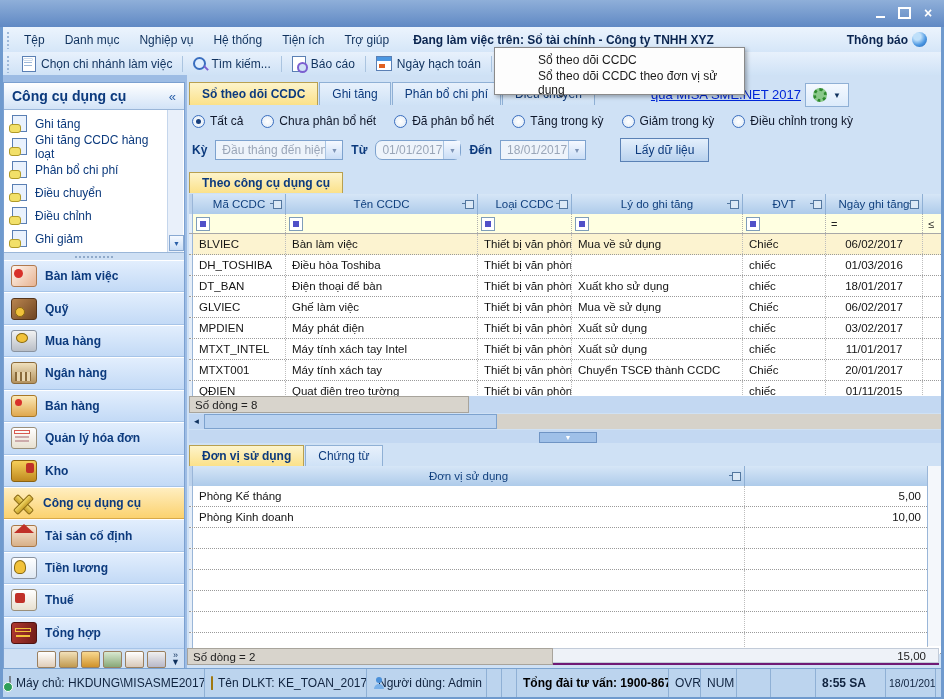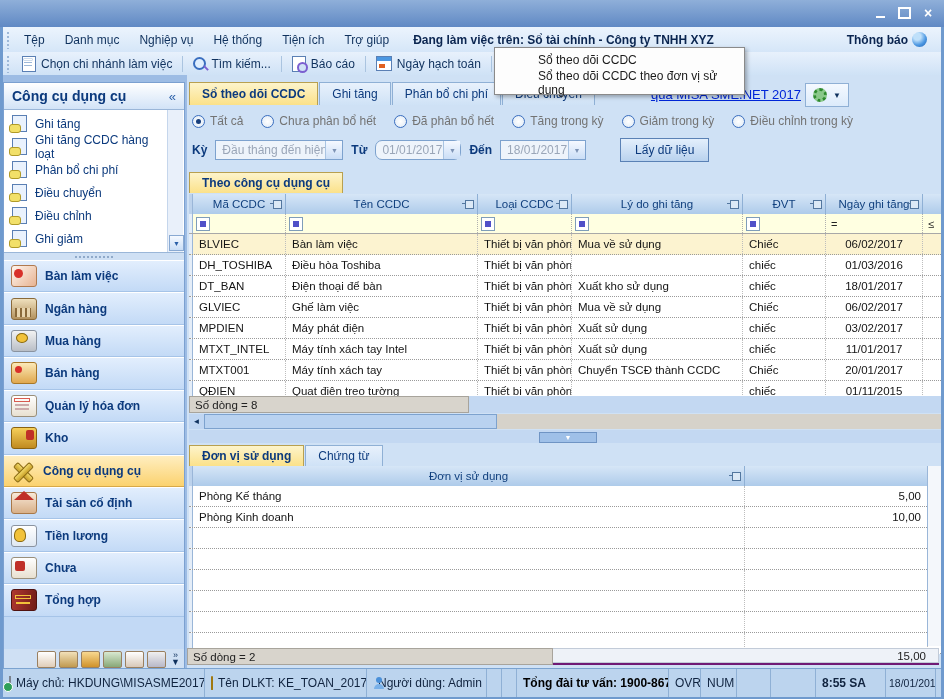--- a/index.html
+++ b/index.html
@@ -124,21 +124,21 @@
   .tabrow{position:absolute;display:flex;gap:1px;}
   .tab{height:22px;display:flex;align-items:center;padding:0 12px;border:1px solid #8fb0d5;border-bottom:none;
     background:linear-gradient(#e8f1fc,#cfe2f6);color:#0c3a7d;cursor:default;font-size:12px;}
   .tab.active{background:linear-gradient(#fdf4cb,#fbe189);font-weight:bold;border-color:#b8a050;}
   #main-tabs{left:2px;top:7px;}
   #promo{position:absolute;right:140px;top:12px;color:#0026d8;text-decoration:underline;font-size:13px;cursor:default;white-space:nowrap;}
   #gear-btn{position:absolute;right:92px;top:8px;width:42px;height:22px;border:1px solid #8fb0d5;background:linear-gradient(#f4f9ff,#dcebfb);
     display:flex;align-items:center;justify-content:center;gap:4px;cursor:default;}
   .i-gear{width:14px;height:14px;border-radius:50%;border:3px dotted #2e8a2e;background:#8ac88a;box-sizing:border-box;}
   #radio-row{position:absolute;left:5px;top:37px;height:18px;display:flex;align-items:center;gap:18px;white-space:nowrap;}
-  .radio{display:flex;align-items:center;gap:5px;color:#737373;cursor:default;}
+  .radio{display:flex;align-items:center;gap:5px;color:#0f172a;cursor:default;}
   .rdot{width:11px;height:11px;border-radius:50%;border:1px solid #3a6ebf;background:radial-gradient(#fff,#dce8f5);position:relative;flex:0 0 11px;}
   .rdot.sel::after{content:"";position:absolute;left:3px;top:3px;width:5px;height:5px;border-radius:50%;background:#173f7d;}
   #filter-row{position:absolute;left:5px;top:64px;height:22px;display:flex;align-items:center;gap:8px;}
   .flabel{color:#0c3a7d;font-weight:bold;}
   .combo{height:20px;border:1px solid #7da2ce;background:#eef4fb;display:flex;align-items:center;box-sizing:border-box;cursor:default;}
   .combo .cval{flex:1;padding:0 6px;color:#9aa6b8;white-space:nowrap;overflow:hidden;}
   .combo .cbtn{width:16px;height:100%;background:linear-gradient(#f5f9ff,#cadef6);border-left:1px solid #a9c4e2;
     display:flex;align-items:center;justify-content:center;font-size:7px;color:#7d93b5;}
   #load-btn{height:22px;padding:0 14px;margin-left:26px;border:1px solid #5a81b5;background:linear-gradient(#e3effc,#b9d2ee);
     color:#0c3a7d;display:flex;align-items:center;cursor:default;}
@@ -313,26 +313,30 @@
       </div>
       <div id="sb-split">
           <i></i>
         </div>
       <div id="modules">
           <div class="module">
             <span class="micon m-desktop"></span>
             <span>Bàn làm việc</span>
           </div>
           <div class="module">
+            <span class="micon m-safe"></span>
+            <span>Quỹ</span>
+          </div>
+          <div class="module">
+            <span class="micon m-purchase"></span>
+            <span>Mua hàng</span>
+          </div>
+          <div class="module">
             <span class="micon m-bank"></span>
             <span>Ngân hàng</span>
-          </div>
-          <div class="module">
-            <span class="micon m-purchase"></span>
-            <span>Mua hàng</span>
           </div>
           <div class="module">
             <span class="micon m-sales"></span>
             <span>Bán hàng</span>
           </div>
           <div class="module">
             <span class="micon m-invoice"></span>
             <span>Quản lý hóa đơn</span>
           </div>
           <div class="module">
@@ -346,21 +350,21 @@
           <div class="module">
             <span class="micon m-asset"></span>
             <span>Tài sản cố định</span>
           </div>
           <div class="module">
             <span class="micon m-payroll"></span>
             <span>Tiền lương</span>
           </div>
           <div class="module">
             <span class="micon m-tax"></span>
-            <span>Chưa</span>
+            <span>Thuế</span>
           </div>
           <div class="module">
             <span class="micon m-ledger"></span>
             <span>Tổng hợp</span>
           </div>
         </div>
       <div id="shortcut-row">
           <span class="sc-icon sc-0"></span>
           <span class="sc-icon sc-1"></span>
           <span class="sc-icon sc-2"></span>

